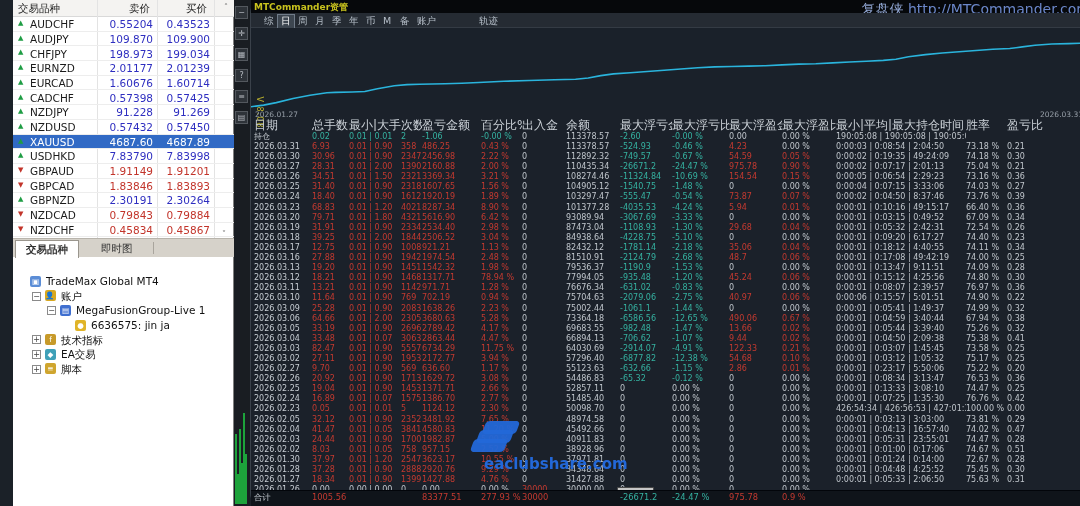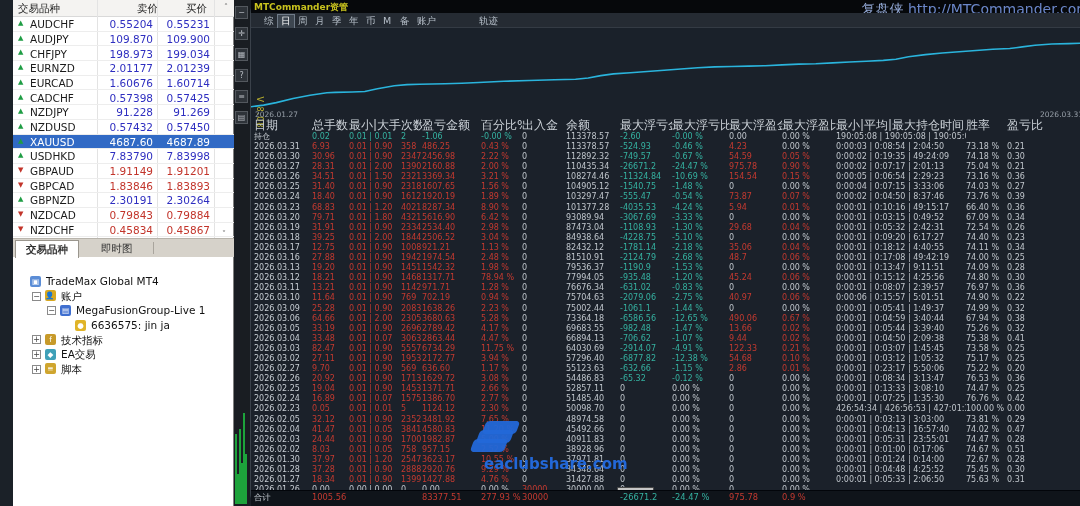--- a/index.html
+++ b/index.html
@@ -95,33 +95,33 @@
                   background:#c6c6c6; border:1px solid #4a4a4a; border-radius:1px; }
 </style>
 </head>
 <body>
 
 <div id="stage">
 
   <div id="left">
     <div id="mw-head">
       <span style="left:5px">交易品种</span>
-      <span style="right:76px">卖价</span>
+      <span style="right:84px">卖价</span>
       <span style="right:27px">买价</span>
       <span class="mw-scroll" style="top:3px">˄</span>
     </div>
     <div class="mw-col-sep" style="left:84px"></div>
     <div class="mw-col-sep" style="left:144px"></div>
     <div class="mw-col-sep" style="left:201px"></div>
     <div id="mw-rows">
         <div class="mw-row">
           <span class="mw-arrow c-up">▲</span>
           <span class="sym">AUDCHF</span>
           <span class="bid p-blue">0.55204</span>
-          <span class="ask p-blue">0.55231</span>
+          <span class="ask p-blue">0.43523</span>
         </div>
         <div class="mw-row">
           <span class="mw-arrow c-up">▲</span>
           <span class="sym">AUDJPY</span>
           <span class="bid p-blue">109.870</span>
           <span class="ask p-blue">109.900</span>
         </div>
         <div class="mw-row">
           <span class="mw-arrow c-up">▲</span>
           <span class="sym">CHFJPY</span>

